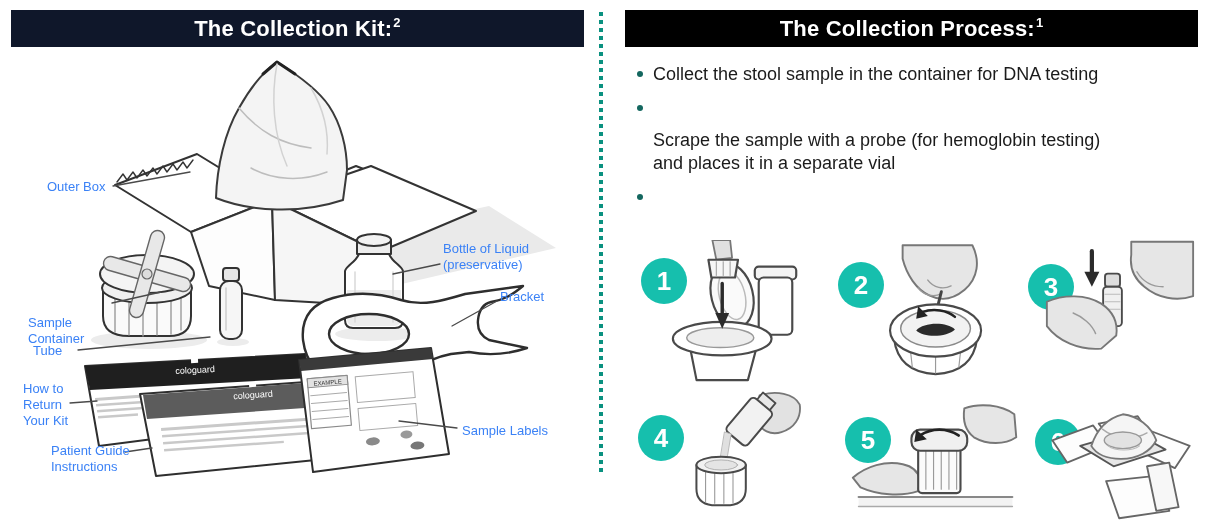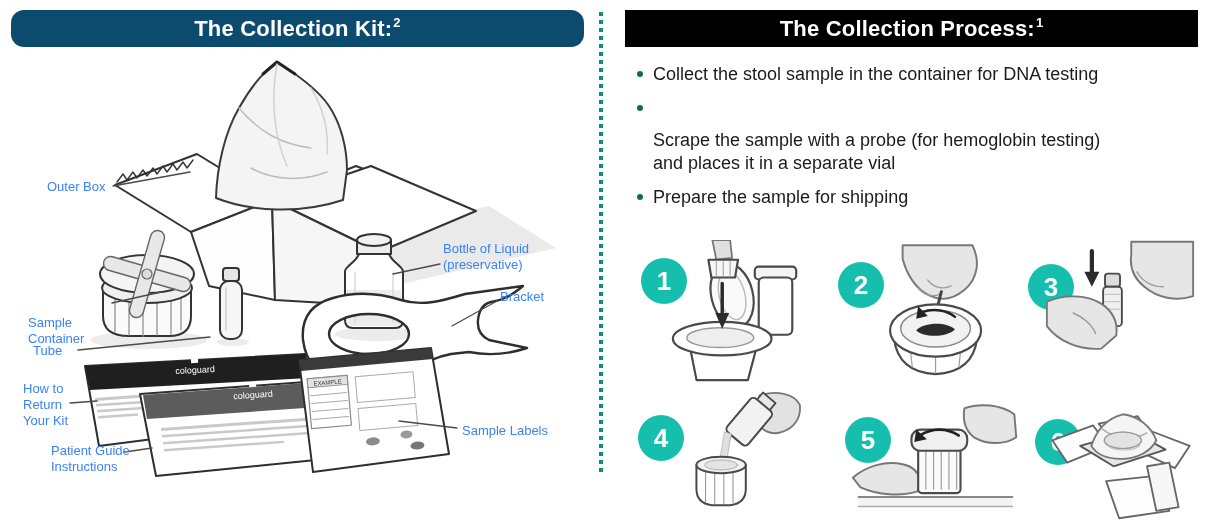--- a/index.html
+++ b/index.html
@@ -8,21 +8,21 @@
 
   .panel { position: absolute; top: 10px; width: 573px; height: 505px; }
   #left-panel { left: 11px; }
   #right-panel { left: 625px; }
 
   .header-bar {
     position: absolute; top: 0; left: 0; width: 573px; height: 37px;
     display: flex; align-items: center; justify-content: center;
     color: #fff; font-weight: bold; font-size: 22px; letter-spacing: .2px;
   }
-  #left-header { background: #0c4a6e; border-radius: 13px; }
+  #left-header { background: #0f172a; }
   #right-header { background: #000000; }
   .header-bar sup { font-size: 13px; margin-left: 1px; line-height: 0; }
 
   
   #divider {
     position: absolute; left: 599px; top: 12px; width: 4px; height: 460px;
     background: repeating-linear-gradient(180deg, #0A9180 0 4px, transparent 4px 8px);
   }
 
   
@@ -204,21 +204,20 @@
     <div class="bullet-row">
       <span class="bullet-dot"></span>
       <span class="bullet-text"><span>Collect the stool sample in the container for DNA testing</span><sup></sup></span>
     </div>
     <div class="bullet-row">
       <span class="bullet-dot"></span>
       <span class="bullet-text"><span>Scrape the sample with a probe (for hemoglobin testing) and places it in a separate vial</span><sup></sup></span>
     </div>
     <div class="bullet-row">
       <span class="bullet-dot"></span>
-      <span class="bullet-text"><span>Prepare the sample for shipping</span><sup></sup></span>
     </div>
   </div>
 
   <div class="step" style="left:10px;top:228px;width:185px;height:152px;">
     <div class="step-badge" style="left:6px;top:20px;">1</div>
     <svg class="step-art" style="left:22px;top:2px;" width="163" height="148" viewBox="0 0 165 150">
       <g stroke="#4a4a4a" stroke-width="2.2" fill="#ffffff" stroke-linejoin="round" stroke-linecap="round">
         <rect x="99" y="27" width="42" height="13" rx="4" fill="#f4f4f4"></rect>
         <rect x="103" y="38" width="34" height="58" rx="5"></rect>
         <ellipse cx="76" cy="56" rx="21" ry="33" transform="rotate(-14 76 56)" fill="#fafafa"></ellipse>

